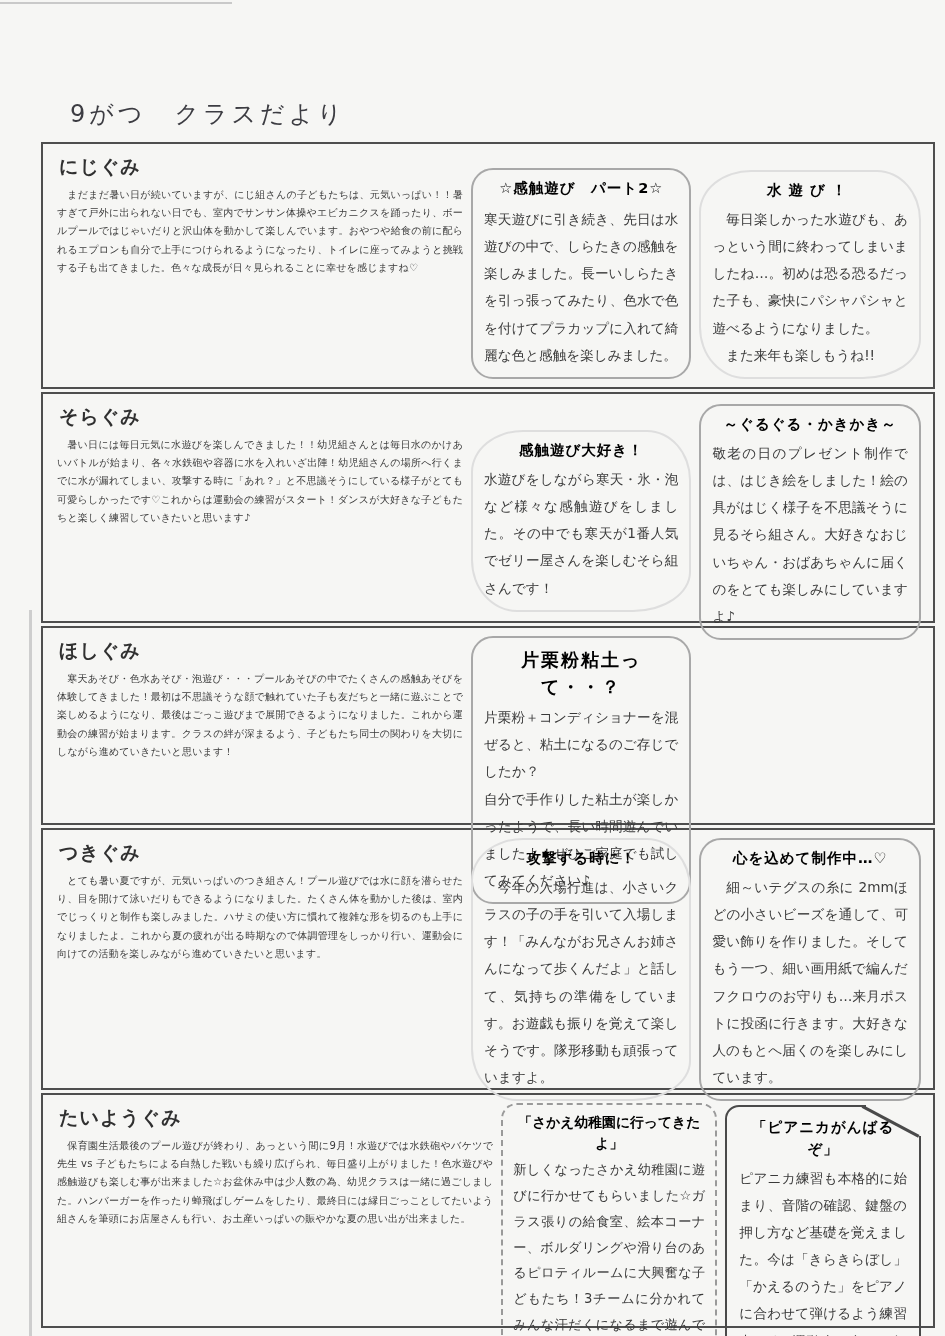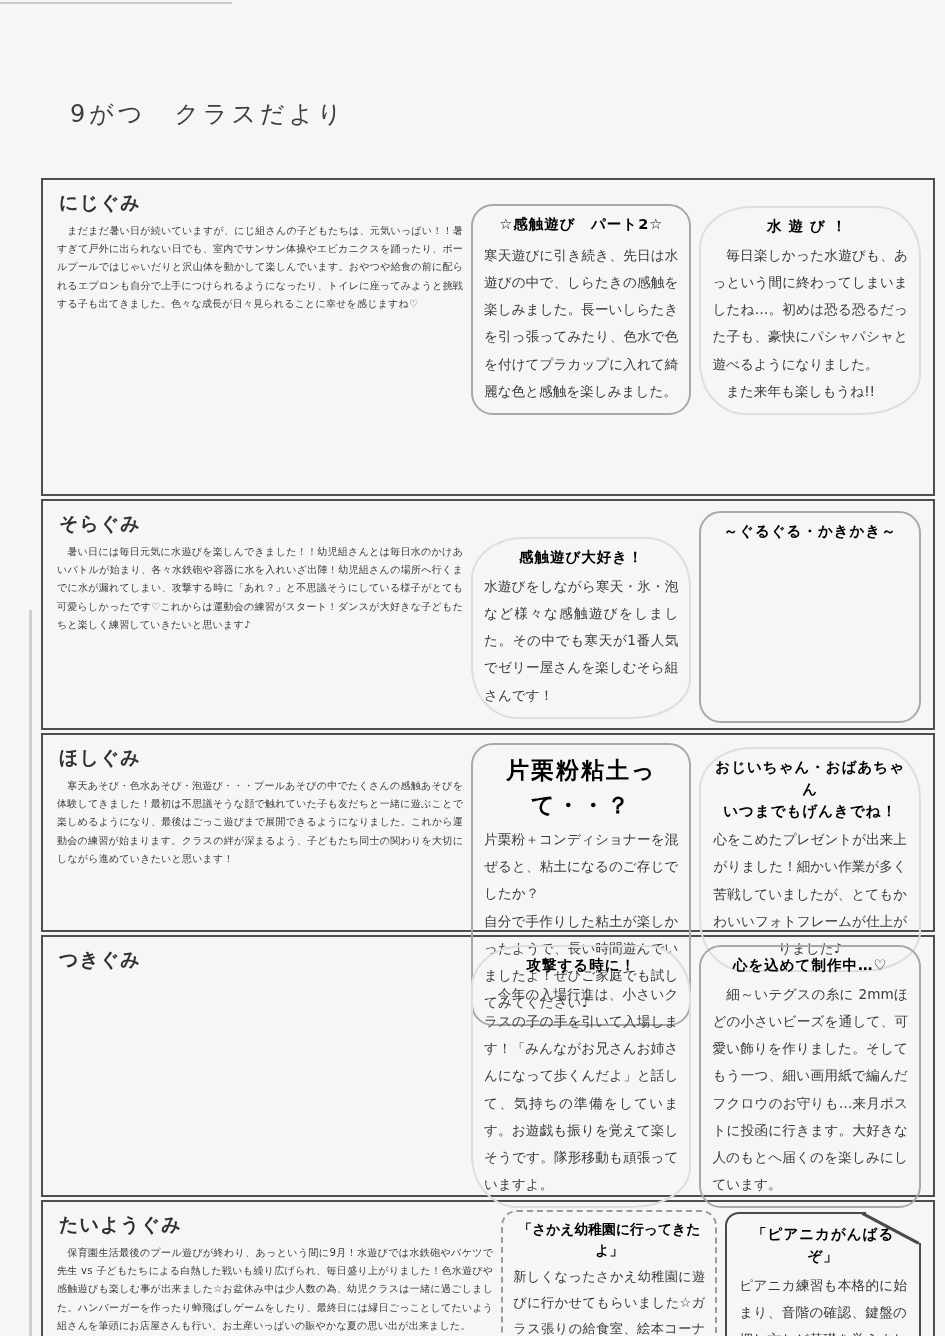--- a/index.html
+++ b/index.html
@@ -16,21 +16,21 @@
     position:absolute;left:70px;top:98px;margin:0;
     font-size:24px;font-weight:500;letter-spacing:4px;color:#3c3c42;
   }
 
   .boxes{position:absolute;left:41px;top:142px;width:894px;}
   .box{
     box-sizing:border-box;border:2px solid #4e4e4e;background:transparent;
     padding:8px 12px 6px 14px;margin-bottom:3px;
     display:flex;gap:8px;align-items:flex-start;
   }
-  .box1{height:318px;margin-top:36px;}
+  .box1{height:247px;}
   .box2{height:231px;}
   .box3{height:199px;}
   .box4{height:262px;}
   .box5{height:235px;}
 
   .col{box-sizing:border-box;}
   .col-left{flex:0 0 47%;}
   .col-mid{flex:0 0 25.5%;}
   .col-right{flex:1 1 auto;}
   .box5 .col-left{flex:0 0 50.5%;}
@@ -78,21 +78,21 @@
   .style-pent .bubble-title{position:relative;z-index:1;}
 
   
   .b1m{margin-top:16px;min-height:208px;}
   .b1m .bubble-title{margin-bottom:6px;}
   .b1r{margin-top:18px;min-height:196px;}
   .b1r .bubble-title{letter-spacing:7px;}
   .b2m{margin-top:28px;min-height:178px;}
   .b2r{margin-top:2px;min-height:212px;}
   .b3m{margin-top:0;min-height:222px;}
-  .b3m .bubble-title{font-size:23px;letter-spacing:2px;}
+  .b3m .bubble-title{font-size:18px;letter-spacing:2px;}
   .b3r{margin-top:4px;min-height:214px;}
   .b3r .bubble-body{text-align:center;}
   .b4m{margin-top:0;min-height:226px;}
   .b4r{margin-top:0;min-height:226px;}
   .b5m{margin-top:0;min-height:222px;padding:7px 10px;}
   .b5m .bubble-title{font-size:13.8px;letter-spacing:0;}
   .b5m .bubble-body{font-size:13.2px;line-height:1.95;}
   .b5r{margin-top:2px;min-height:218px;padding:10px 12px;}
 </style>
 </head>
@@ -132,48 +132,43 @@
     </div>
     <div class="col col-mid">
       <div class="bubble style-cloud b2m">
         <div class="bubble-title">感触遊び大好き！</div>
         <p class="bubble-body">水遊びをしながら寒天・氷・泡など様々な感触遊びをしました。その中でも寒天が1番人気でゼリー屋さんを楽しむそら組さんです！</p>
       </div>
     </div>
     <div class="col col-right">
       <div class="bubble style-round b2r">
         <div class="bubble-title">～ぐるぐる・かきかき～</div>
+        <p class="bubble-body">敬老の日のプレゼント制作では、はじき絵をしました！絵の具がはじく様子を不思議そうに見るそら組さん。大好きなおじいちゃん・おばあちゃんに届くのをとても楽しみにしていますよ♪</p>
       </div>
     </div>
   </section>
 
   <section class="box box3">
     <div class="col col-left">
       <h2 class="sec-title">ほしぐみ</h2>
       <p class="sec-body">　寒天あそび・色水あそび・泡遊び・・・プールあそびの中でたくさんの感触あそびを体験してきました！最初は不思議そうな顔で触れていた子も友だちと一緒に遊ぶことで楽しめるようになり、最後はごっこ遊びまで展開できるようになりました。これから運動会の練習が始まります。クラスの絆が深まるよう、子どもたち同士の関わりを大切にしながら進めていきたいと思います！</p>
     </div>
     <div class="col col-mid">
       <div class="bubble style-round b3m">
         <div class="bubble-title">片栗粉粘土って・・？</div>
         <p class="bubble-body">片栗粉＋コンディショナーを混ぜると、粘土になるのご存じでしたか？
 自分で手作りした粘土が楽しかったようで、長い時間遊んでいましたよ！ぜひご家庭でも試してみてください♪</p>
       </div>
     </div>
-    <div class="col col-right">
-      <div class="bubble style-cloud b3r">
-        <div class="bubble-title">おじいちゃん・おばあちゃん
-いつまでもげんきでね！</div>
-        <p class="bubble-body">心をこめたプレゼントが出来上がりました！細かい作業が多く苦戦していましたが、とてもかわいいフォトフレームが仕上がりました♪</p>
-      </div>
-    </div>
   </section>
 
   <section class="box box4">
     <div class="col col-left">
       <h2 class="sec-title">つきぐみ</h2>
+      <p class="sec-body">　とても暑い夏ですが、元気いっぱいのつき組さん！プール遊びでは水に顔を潜らせたり、目を開けて泳いだりもできるようになりました。たくさん体を動かした後は、室内でじっくりと制作も楽しみました。ハサミの使い方に慣れて複雑な形を切るのも上手になりましたよ。これから夏の疲れが出る時期なので体調管理をしっかり行い、運動会に向けての活動を楽しみながら進めていきたいと思います。</p>
     </div>
     <div class="col col-mid">
       <div class="bubble style-cloud b4m">
         <div class="bubble-title">攻撃する時に！</div>
         <p class="bubble-body">　今年の入場行進は、小さいクラスの子の手を引いて入場します！「みんながお兄さんお姉さんになって歩くんだよ」と話して、気持ちの準備をしています。お遊戯も振りを覚えて楽しそうです。隊形移動も頑張っていますよ。</p>
       </div>
     </div>
     <div class="col col-right">
       <div class="bubble style-round b4r">
         <div class="bubble-title">心を込めて制作中…♡</div>

